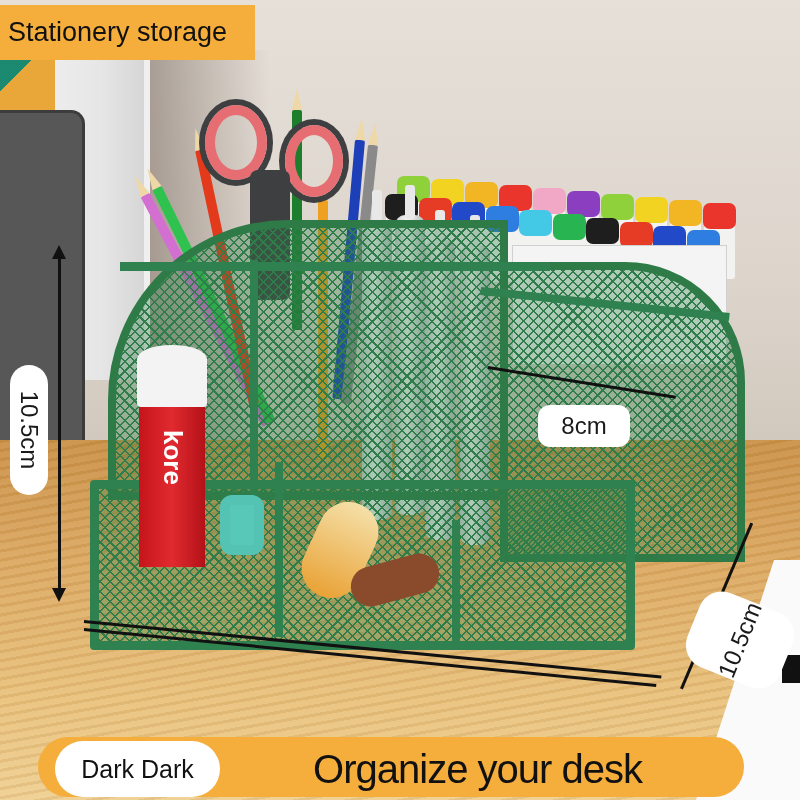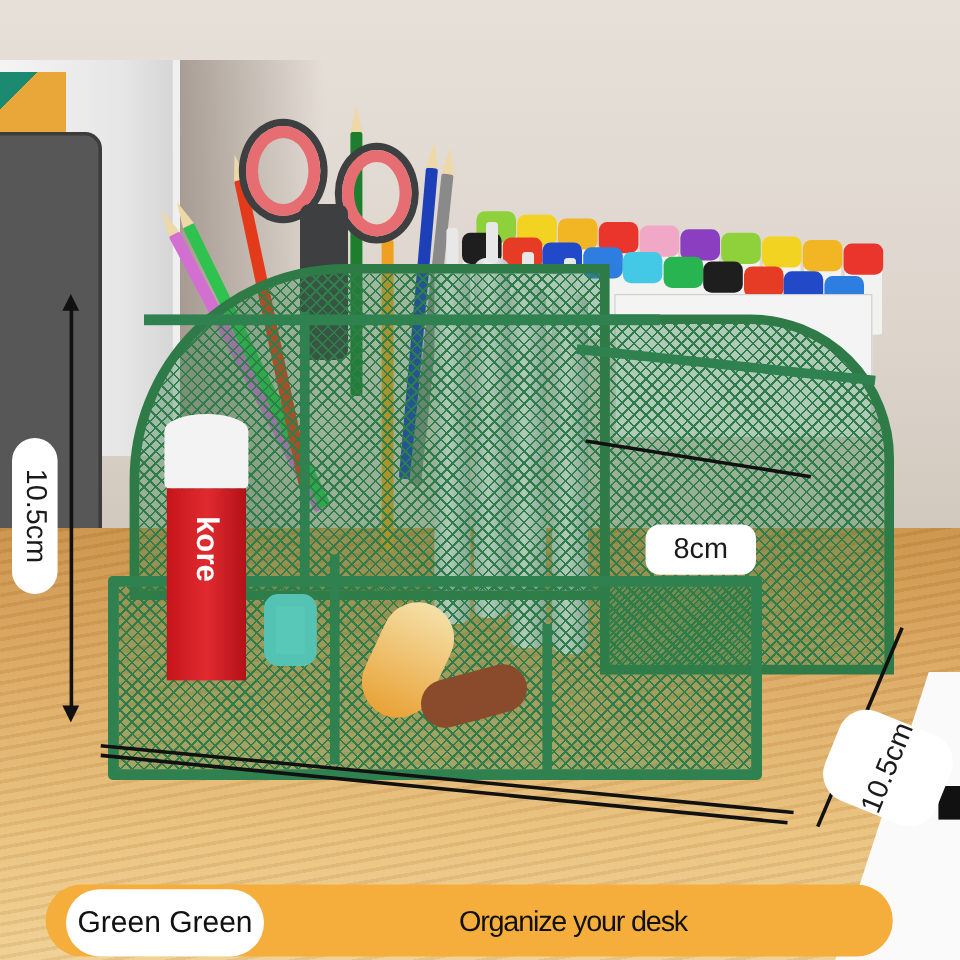--- a/index.html
+++ b/index.html
@@ -73,21 +73,21 @@
   .pill { position: absolute; background: #fff; border-radius: 24px; color: #1a1a1a;
     display: flex; align-items: center; justify-content: center; font-size: 24px; }
 
   .title-banner { position: absolute; left: 0; top: 5px; width: 255px; height: 55px; background: #f5ae3c;
     display: flex; align-items: center; padding-left: 8px; font-size: 27px; color: #111; }
   .bottom-bar { position: absolute; left: 38px; top: 737px; width: 706px; height: 60px; background: #f5ae3c;
     border-radius: 30px; }
   .variant-pill { position: absolute; left: 55px; top: 741px; width: 165px; height: 56px; background: #fff;
     border-radius: 28px; display: flex; align-items: center; justify-content: center; font-size: 25px; color: #111; }
   .slogan { position: absolute; left: 220px; top: 741px; width: 515px; height: 56px; display: flex;
-    align-items: center; justify-content: center; font-size: 24px; color: #111; letter-spacing: -1px; }
+    align-items: center; justify-content: center; font-size: 40px; color: #111; letter-spacing: -1px; }
 </style>
 </head>
 <body>
 
 <div class="scene">
   <div class="wall"></div>
   <div class="frame"></div>
   <div class="frame-art"></div>
   <div class="wall-shadow"></div>
   <div class="laptop"></div>
@@ -208,24 +208,27 @@
 
   <div class="arrow-line" style="left:84px;top:620px;width:580px;transform:rotate(5.5deg);"></div>
   <div class="arrow-line" style="left:84px;top:628px;width:575px;transform:rotate(5.6deg);"></div>
 
   <div class="arrow-line" style="left:752px;top:522px;width:180px;transform:rotate(113deg);"></div>
   <div class="pill" style="left:700px;top:590px;width:80px;height:100px;transform:rotate(-68deg);">
     <span style="white-space:nowrap;">10.5cm</span>
   </div>
 
   <div class="arrow-line" style="left:488px;top:366px;width:190px;height:3px;transform:rotate(9deg);"></div>
-  <div class="pill" style="left:538px;top:405px;width:92px;height:42px;border-radius:12px;margin-top:32px;">
+  <div class="pill" style="left:538px;top:405px;width:92px;height:42px;border-radius:12px;">
     <span>8cm</span>
   </div>
 
+  <div class="title-banner">
+    <span>Stationery storage</span>
+  </div>
   <div class="bottom-bar"></div>
   <div class="variant-pill">
-    <span>Green Green</span>
+    <span>Dark Dark</span>
   </div>
   <div class="slogan">
     <span>Organize your desk</span>
   </div>
 </div>
 
 </body></html>

